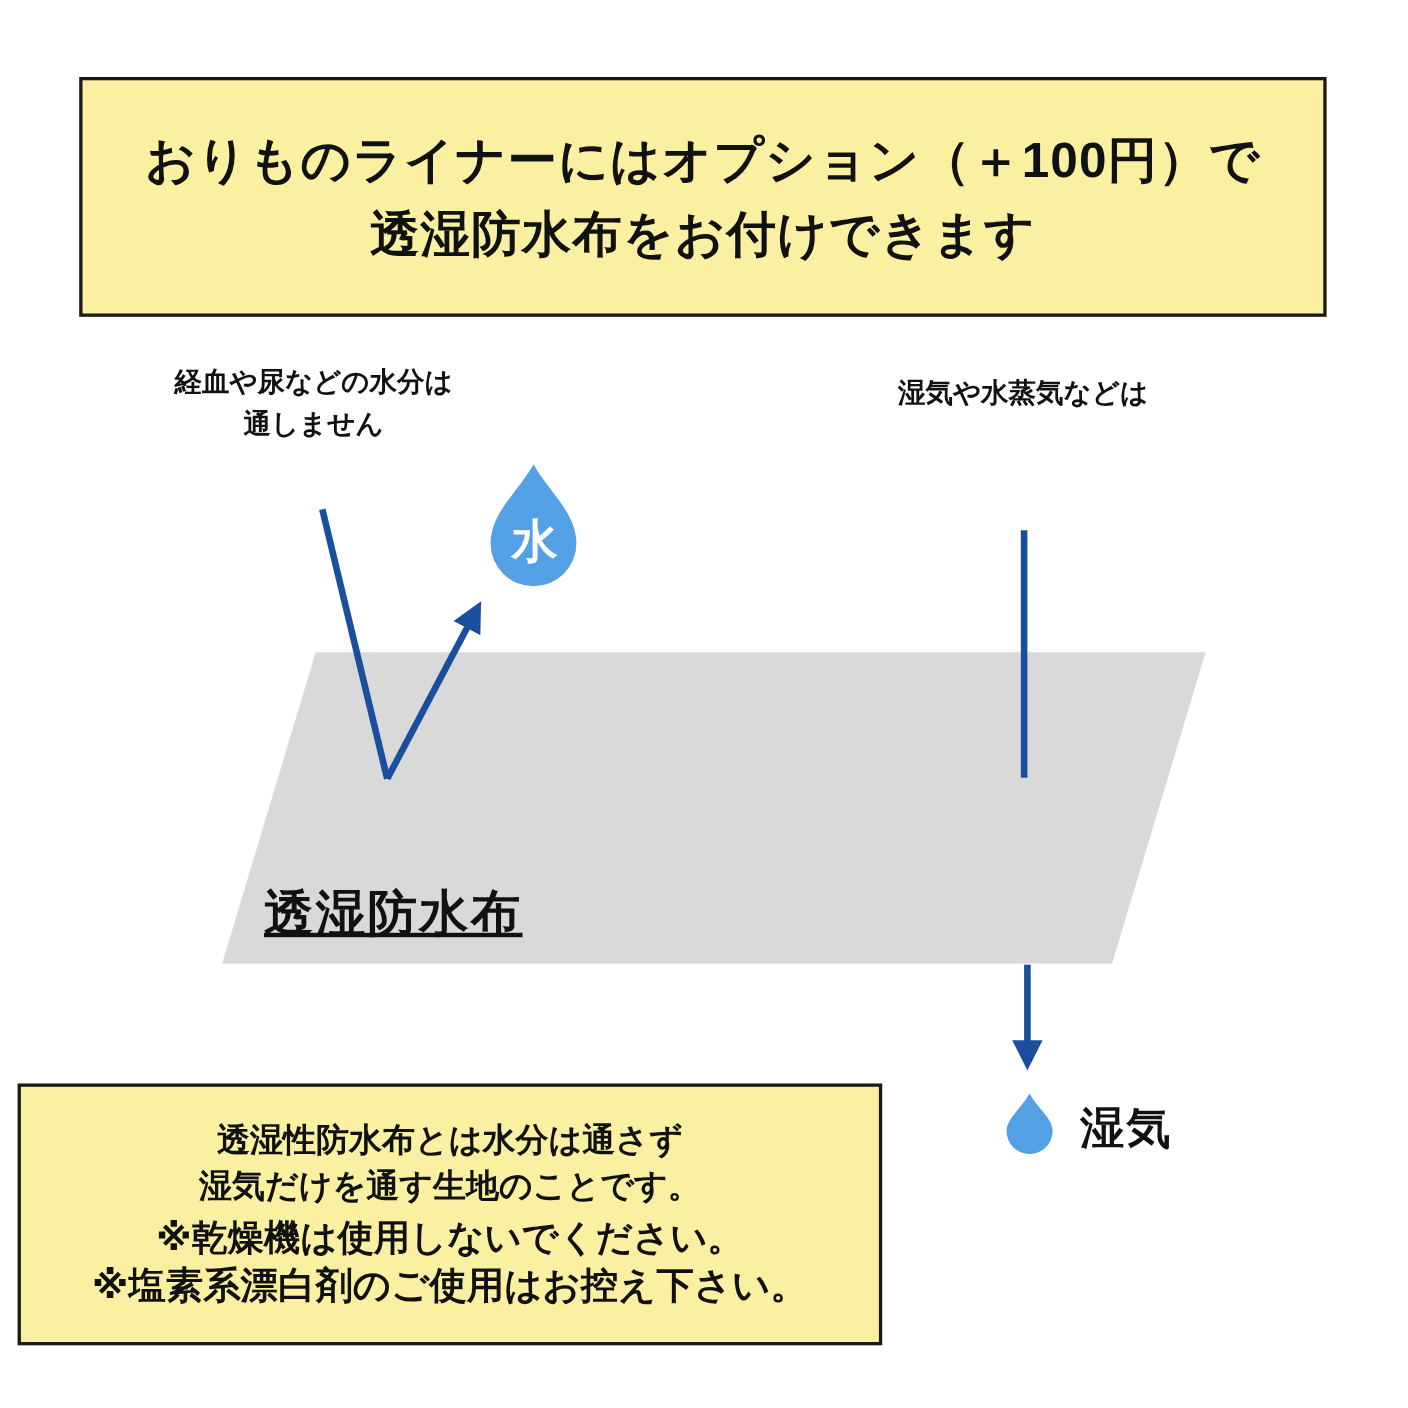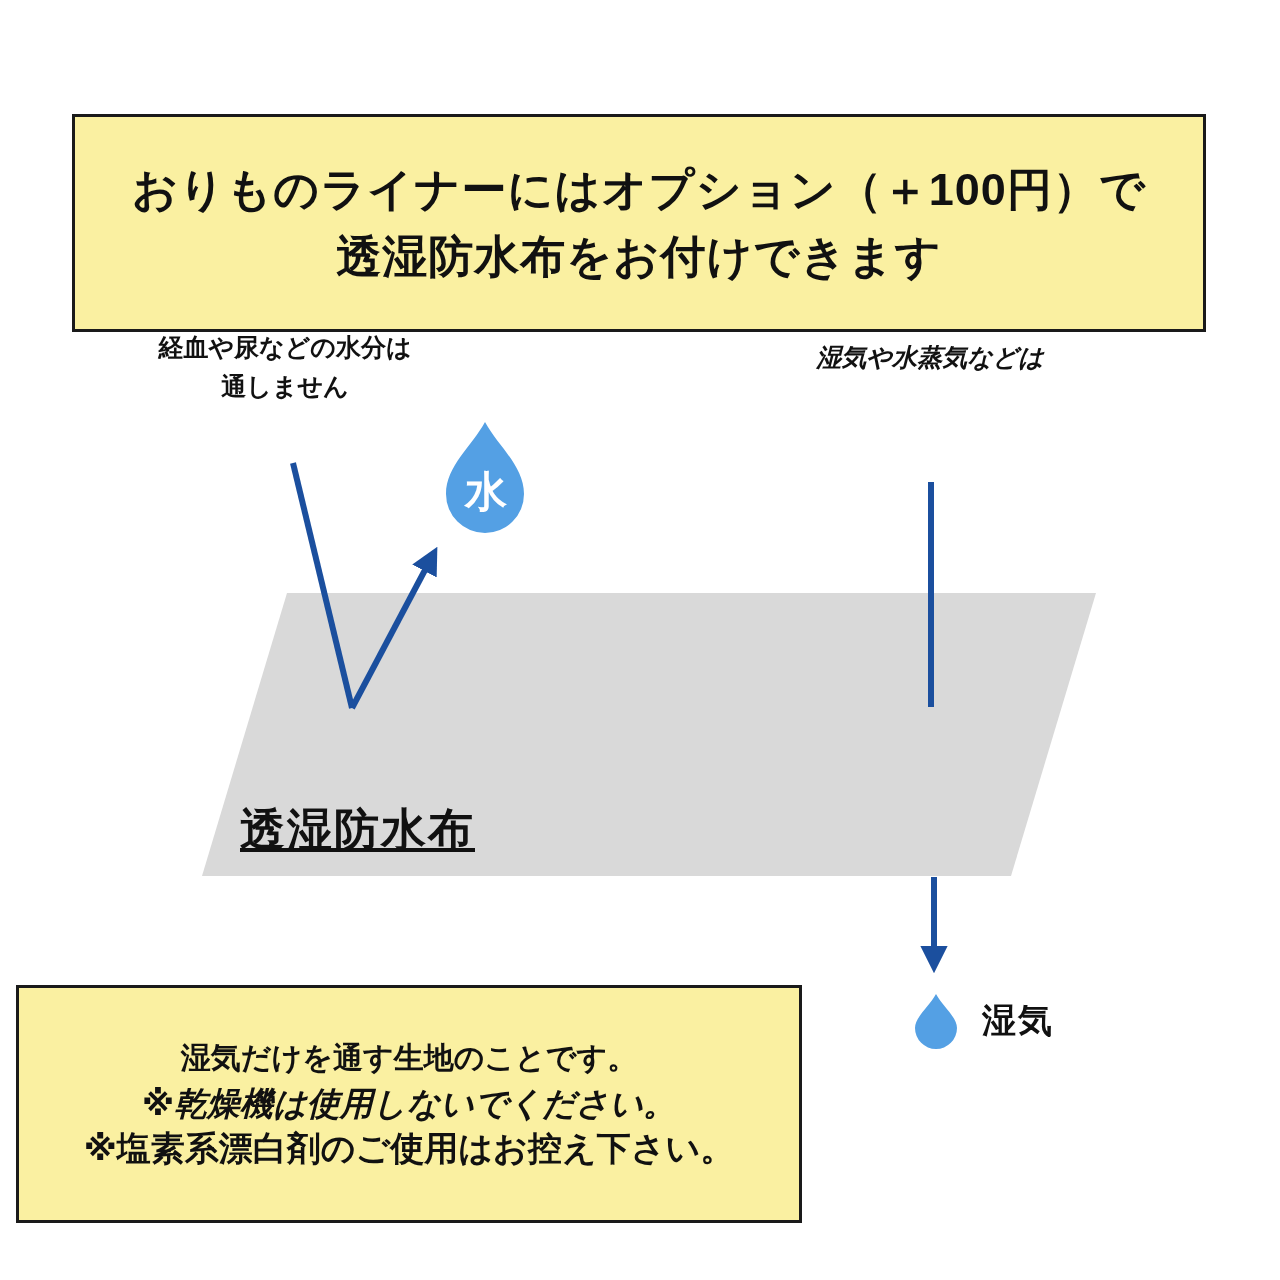--- a/index.html
+++ b/index.html
@@ -28,31 +28,30 @@
     position:absolute;
     left:72px;top:70px;width:1134px;height:218px;
     background:var(--box-fill);
     border:3px solid var(--box-border);
     display:flex;flex-direction:column;justify-content:center;align-items:center;
     text-align:center;
     font-weight:bold;
     font-size:45px;
     line-height:1.5;
     letter-spacing:1px;
-    margin-top:44px;
   }
   .caption{
     position:absolute;
     text-align:center;
     font-weight:bold;
     font-size:25px;
     line-height:1.55;
   }
   .caption-left{left:50px;top:328px;width:470px;}
-  .caption-right{left:718px;top:338px;width:424px;font-style:italic;}
+  .caption-right{left:718px;top:338px;width:424px;}
   svg.diagram{
     position:absolute;left:0;top:0;width:1280px;height:1280px;
   }
   .label{
     position:absolute;
     font-weight:bold;
   }
   .water-label{
     left:454px;top:464px;width:64px;
     text-align:center;
@@ -60,34 +59,34 @@
     color:var(--droplet-text);
   }
   .fabric-label{
     left:240px;top:800px;
     font-size:45px;
     letter-spacing:2px;
     text-decoration:underline;
   }
   .moisture-label{
     left:982px;top:998px;
-    font-size:34px;
+    font-size:40px;
     letter-spacing:2px;
   }
   .footer-box{
     position:absolute;
     left:16px;top:985px;width:786px;height:238px;
     background:var(--box-fill);
     border:3px solid var(--box-border);
     display:flex;flex-direction:column;justify-content:center;align-items:center;
     text-align:center;
     font-weight:bold;
   }
   .footer-line-sm{font-size:30px;line-height:1.4;}
-  .footer-line-md{font-size:33px;line-height:1.3;margin-top:4px;font-style:italic;}
+  .footer-line-md{font-size:33px;line-height:1.3;margin-top:4px;}
   .footer-line-lg{font-size:34px;line-height:1.3;margin-top:0;}
 </style>
 </head>
 <body>
 
 <div class="canvas">
 
   <div class="banner">
     <div>おりものライナーにはオプション（＋100円）で</div>
     <div>透湿防水布をお付けできます</div>
@@ -120,18 +119,19 @@
     <path d="M 485 422 C 498 446, 524 466, 524 494 A 39 39 0 1 1 446 494 C 446 466, 472 446, 485 422 Z" style="fill:var(--droplet)"></path>
 
     <path d="M 936 994 C 943 1007, 957 1017, 957 1028 A 21 21 0 1 1 915 1028 C 915 1017, 929 1007, 936 994 Z" style="fill:var(--droplet)"></path>
   </svg>
 
   <div class="label water-label">水</div>
   <div class="label fabric-label">透湿防水布</div>
   <div class="label moisture-label">湿気</div>
 
   <div class="footer-box">
+    <div class="footer-line-sm">透湿性防水布とは水分は通さず</div>
     <div class="footer-line-sm">湿気だけを通す生地のことです。</div>
     <div class="footer-line-md">※乾燥機は使用しないでください。</div>
     <div class="footer-line-lg">※塩素系漂白剤のご使用はお控え下さい。</div>
   </div>
 
 </div>
 
 </body></html>

